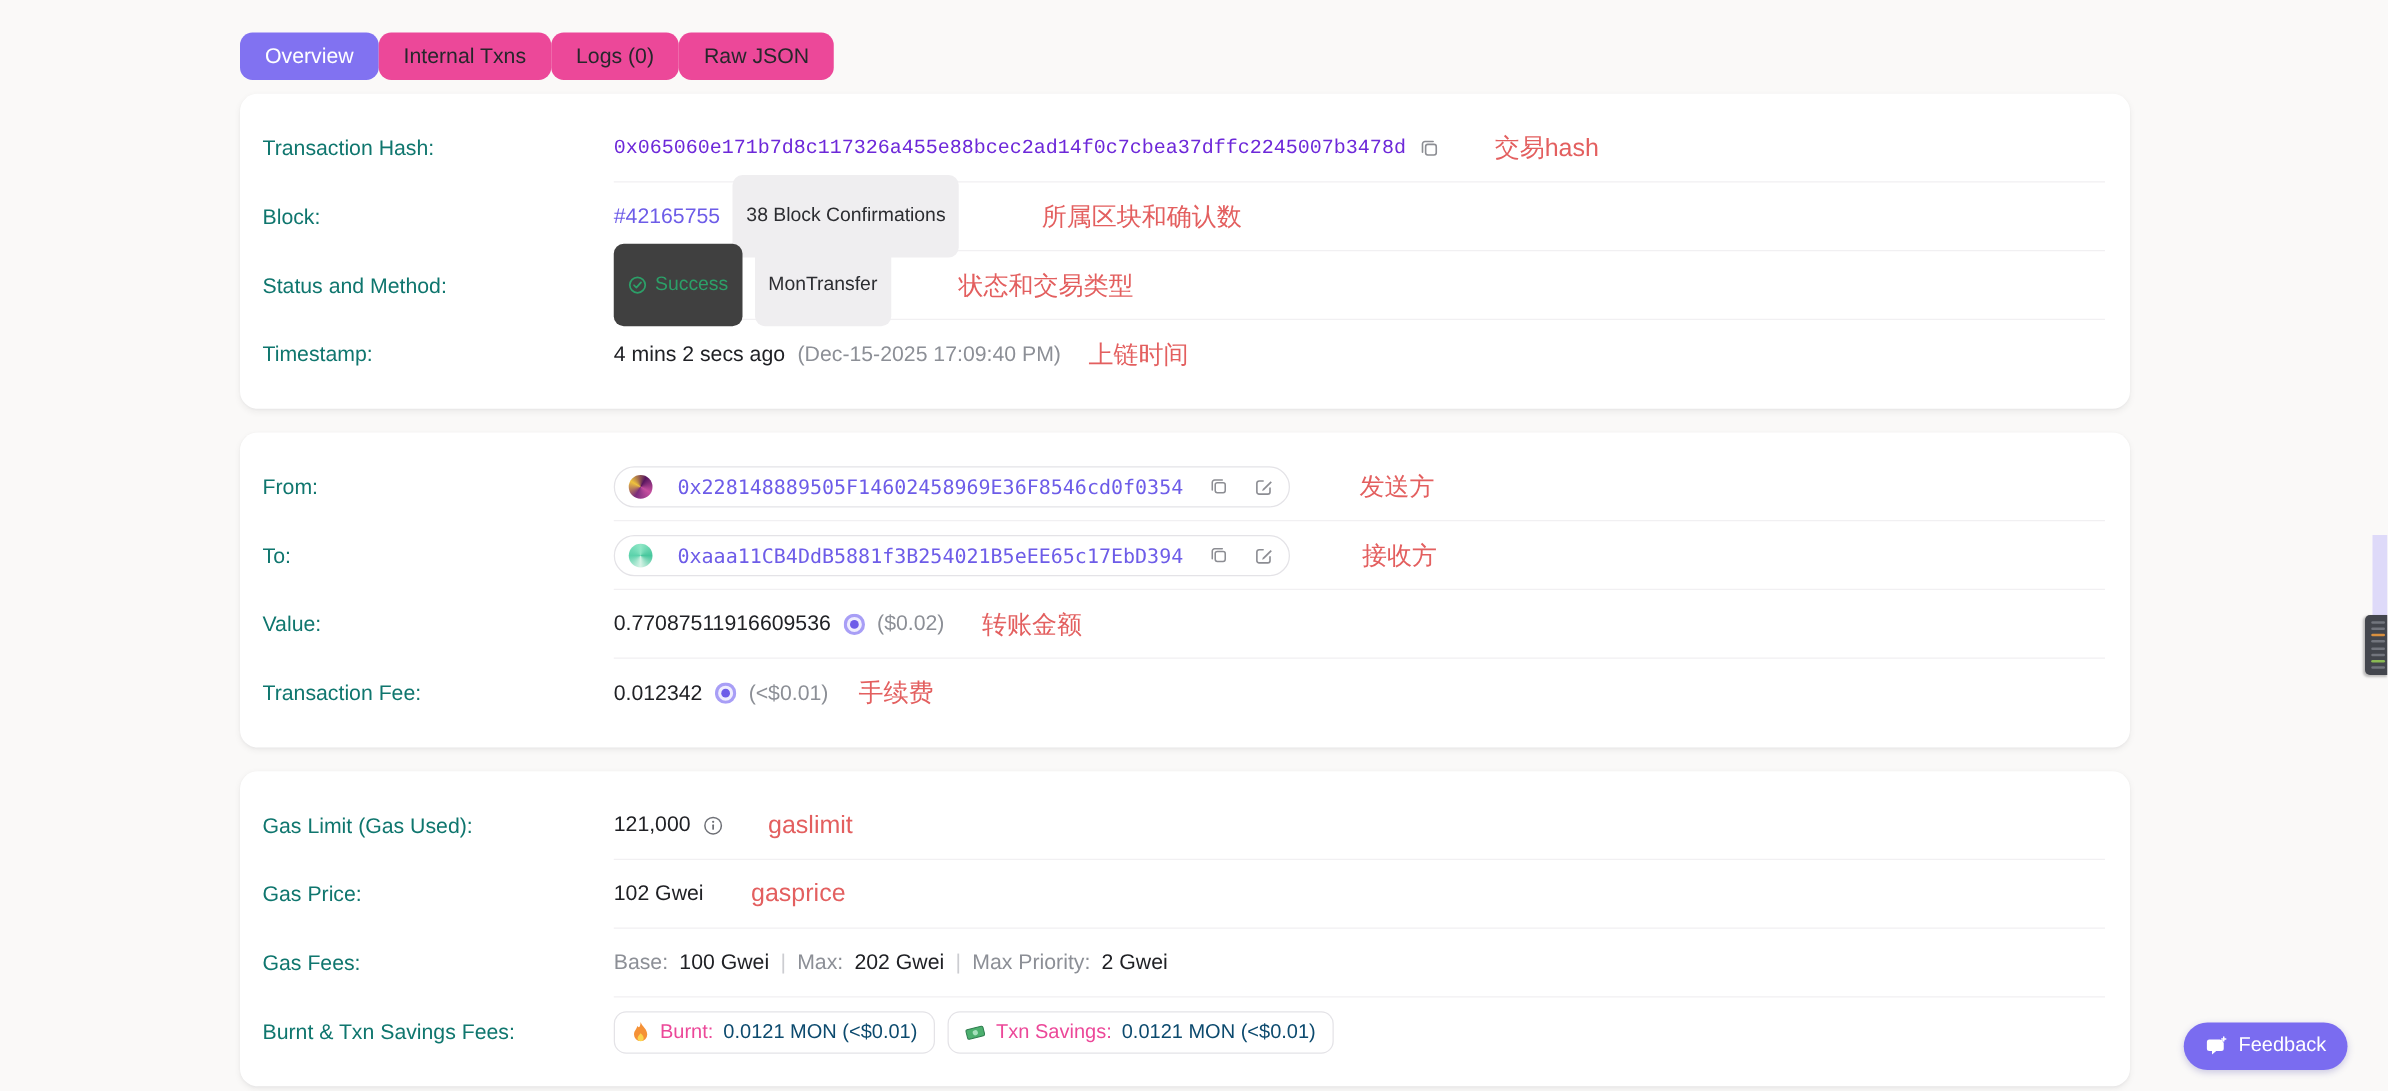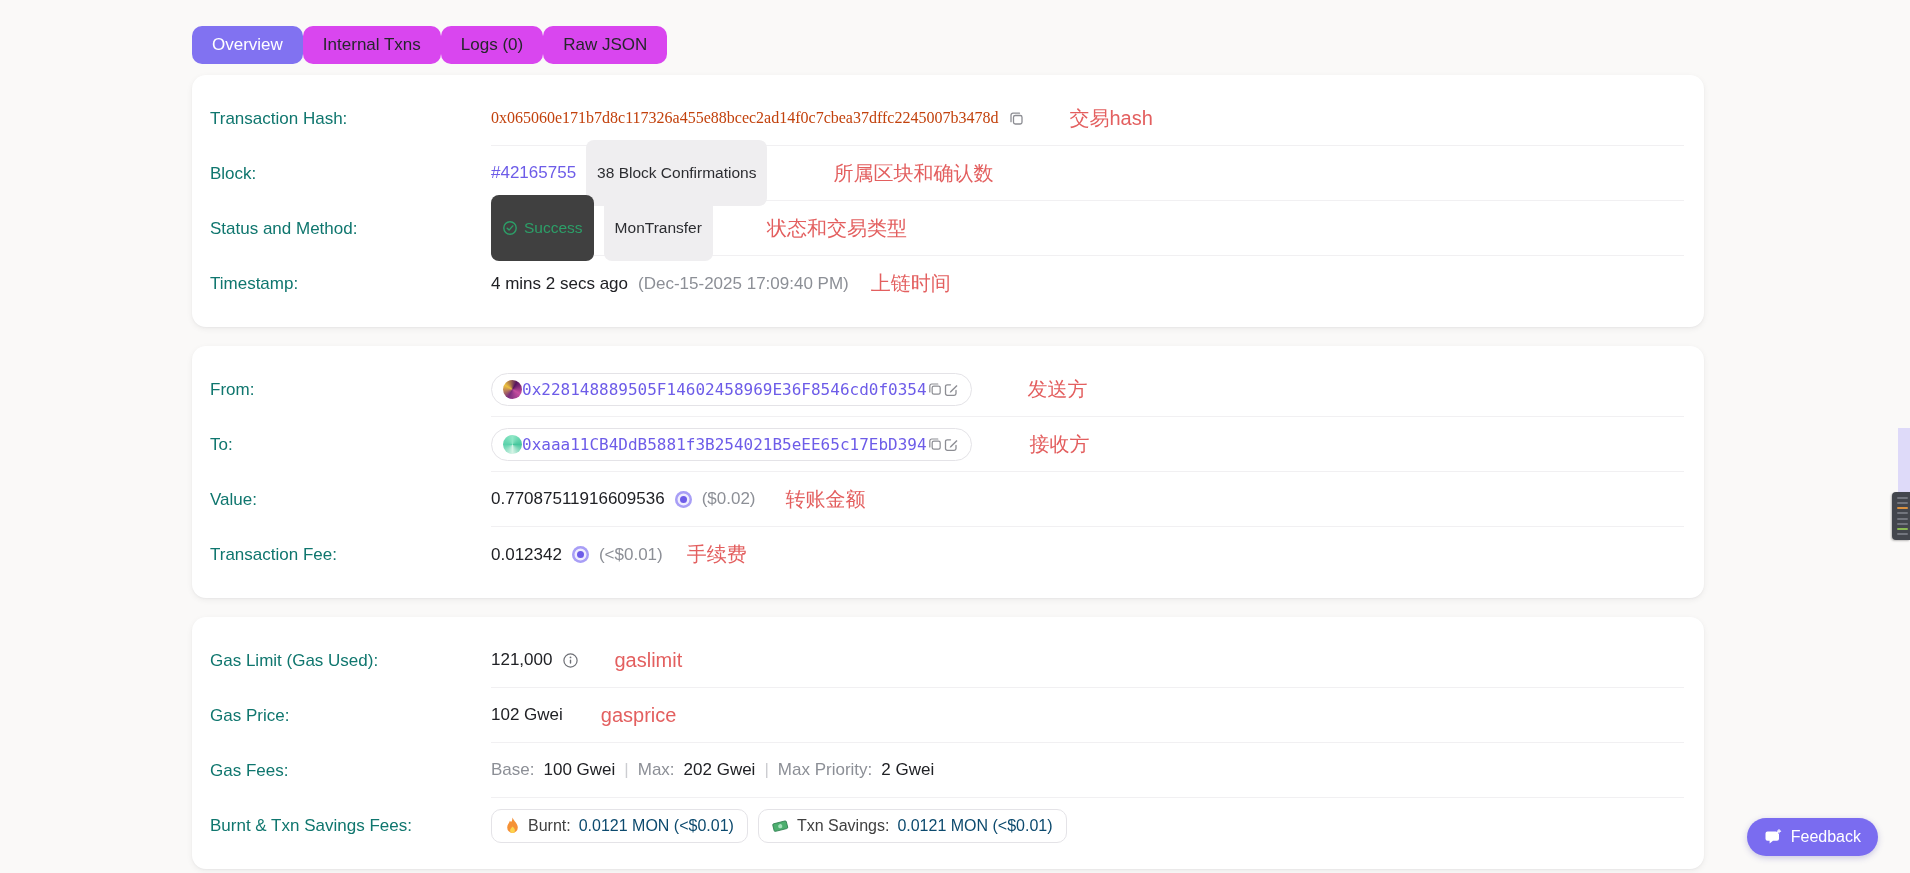--- a/index.html
+++ b/index.html
@@ -9,52 +9,52 @@
     font-family:"Liberation Sans", sans-serif;
     color:#202125;
     position:relative;
   }
   .page { padding:26px 0 0 192px; width:1704px; }
 
   
   .tabs { display:flex; gap:0; margin-bottom:11px; }
   .tab {
     height:38px; padding:0 20px; display:flex; align-items:center;
-    border-radius:10px; background:#d946ef; font-size:17px; color:#26272b;
+    border-radius:10px; background:#ec4899; font-size:17px; color:#26272b;
     cursor:pointer; white-space:nowrap;
   }
   .tab.active { background:#8172f1; color:#fff; }
 
   
   .card {
     background:#fff; border-radius:14px; width:1512px;
     box-shadow:0 2px 6px rgba(35,35,40,0.06), 0 1px 2px rgba(35,35,40,0.04);
     padding:16px 20px 16px 18px; margin-bottom:19px;
   }
   .row { display:flex; align-items:center; height:55px; }
   .cell-label { width:281px; flex-shrink:0; color:#0f766e; font-size:17px; }
   .cell-value {
     flex:1; display:flex; align-items:center; gap:10px; height:100%;
     border-bottom:1px solid #f1f0f2; font-size:17px; min-width:0;
   }
   .row:last-child .cell-value { border-bottom:none; }
 
-  .mono { font-family:Liberation Serif, serif; font-size:16px; color:#c2410c; }
+  .mono { font-family:Liberation Mono, monospace; font-size:16px; color:#6d28d9; }
   .link { color:#6d5ce8; }
   .muted { color:#8c8f96; }
 
   .badge {
     background:#efeef0; border-radius:8px; padding:24px 11px;
     font-size:15.5px; color:#2c2d31; display:flex; align-items:center; gap:6px;
     white-space:nowrap;
   }
   .badge.success { background:#404040; color:#2c9f68; }
 
   .addr-pill {
-    display:flex; align-items:center; gap:0;
+    display:flex; align-items:center; gap:20px;
     border:1px solid #e4e3e7; border-radius:20px; padding:6px 11px; background:#fff;
   }
   .avatar { width:19px; height:19px; border-radius:50%; flex-shrink:0; }
   .avatar.from { background:conic-gradient(from 210deg,#7a2d7d,#eec33d,#56155e,#c74fa0,#7a2d7d); }
   .avatar.to   { background:conic-gradient(from 0deg,#8fe7c6,#46c69c,#d6f3e6,#5bd2ab,#8fe7c6); }
   .addr { font-family:"DejaVu Sans Mono", monospace; font-size:16px; color:#6d5ce8; }
 
   .icon-btn { display:flex; align-items:center; cursor:pointer; flex-shrink:0; }
 
   .token-icon {
@@ -63,21 +63,21 @@
   }
   .token-icon::after { content:""; position:absolute; inset:5px; border-radius:50%; background:#6d5ce8; }
 
   .annot { color:#e35f5f; font-size:20px; margin-left:46px; white-space:nowrap; }
 
   .fee-pill {
     display:flex; align-items:center; gap:8px; background:#fff;
     border:1px solid #e4e3e7; border-radius:10px; padding:7px 13px; font-size:16px;
   }
   .fee-pill .fee-strong { color:#0c4a6e; }
-  .fee-pill .fee-name { color:#404040; }
+  .fee-pill .fee-name { color:#ec4899; }
 
   .gasfees { display:flex; align-items:center; gap:9px; }
   .gasfees .sep { color:#cccdd1; }
 
   
   .feedback {
     position:absolute; right:32px; bottom:17px; height:38px;
     background:#7a6cf0; border-radius:19px; color:#fff;
     display:flex; align-items:center; gap:8px; padding:0 17px;
     font-size:16px; cursor:pointer; box-shadow:0 2px 6px rgba(60,50,160,.25);

